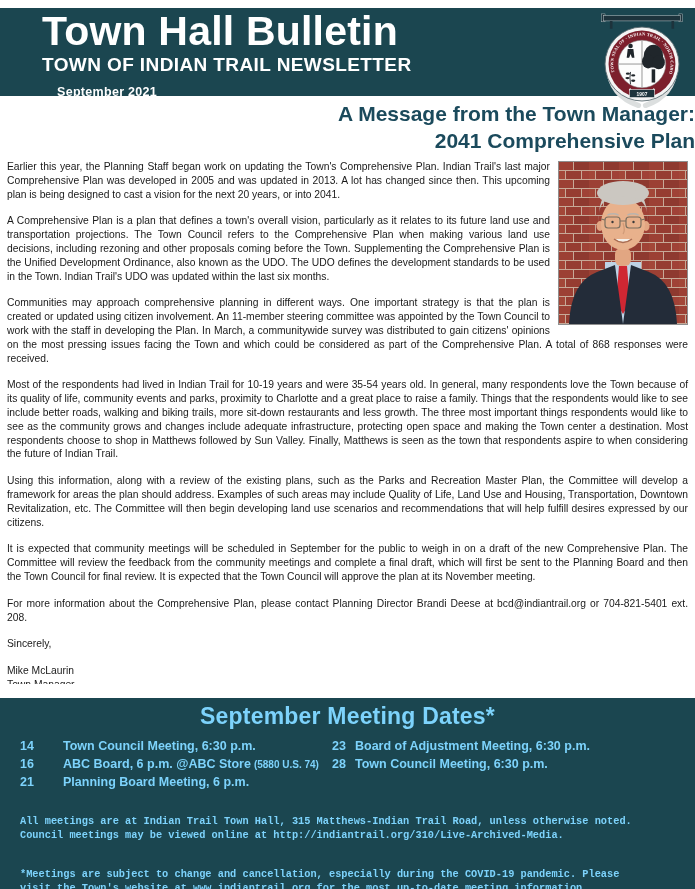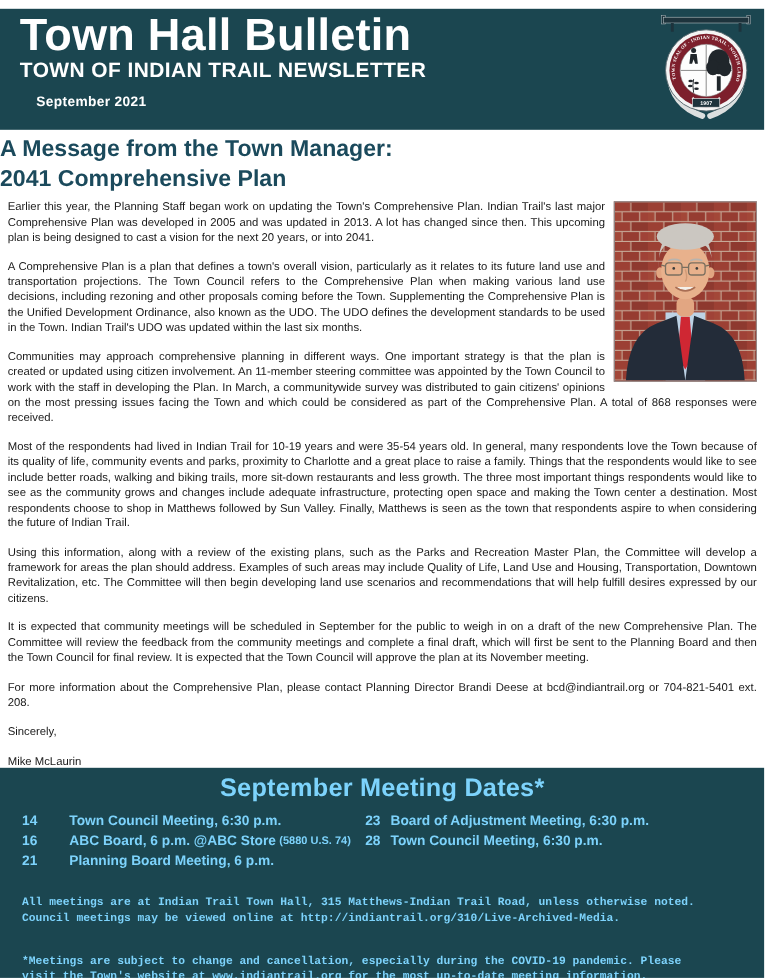--- a/index.html
+++ b/index.html
@@ -1,29 +1,29 @@
 <!DOCTYPE html>
 <html><head>
 <meta charset="utf-8">
 <style>
   * { margin:0; padding:0; box-sizing:border-box; }
   html,body { background:#ffffff; }
   body { font-family:"Liberation Sans", sans-serif; }
   .page { position:relative; width:695px; height:889px; margin:0 auto; background:#ffffff; overflow:hidden; }
 
   
-  .masthead { position:relative; height:110px; background:#1b4650; color:#ffffff; }
+  .masthead { position:relative; height:88px; background:#1b4650; color:#ffffff;padding-left:24px; }
   .masthead h1 { margin:8px 0 0 18px; font-size:41px; line-height:46px; font-weight:bold; letter-spacing:.2px; }
   .masthead h2 { margin:0 0 0 18px; font-size:19px; line-height:22px; font-weight:bold; letter-spacing:.4px; }
   .issue-date { margin:9px 0 0 33px; font-size:12.5px; font-weight:bold; letter-spacing:.3px; }
   .seal-wrap { position:absolute; top:5px; right:9px; width:88px; height:100px; }
 
   
   .main { height:588px; background:#ffffff; overflow:hidden; }
-  .article-heading { padding-top:4px; text-align:left; color:#1b4a5c; font-size:21px; line-height:27px; font-weight:bold; }
+  .article-heading { padding-top:4px; text-align:right; color:#1b4a5c; font-size:21px; line-height:27px; font-weight:bold; }
   .article { padding:6px 7px 0 7px; font-size:10.3px; line-height:13.8px; color:#191919; text-align:justify; }
   .article p { margin:0 0 13px 0; }
   .photo-frame { float:right; width:130px; height:164px; margin:1px 0 6px 8px; border:1px solid #8f8f8f; background:#9c4034; }
   .photo-frame svg { display:block; width:100%; height:100%; }
   .signature div { line-height:13.8px; }
 
   
   .footer { position:absolute; left:0; top:698px; width:695px; height:191px; background:#1b4650; color:#7dd3fc; }
   .footer-title { padding-top:5px; text-align:center; font-size:23px; font-weight:bold; letter-spacing:.2px; }
   .meetings { display:flex; margin-top:9px; font-size:12.5px; font-weight:bold; }

